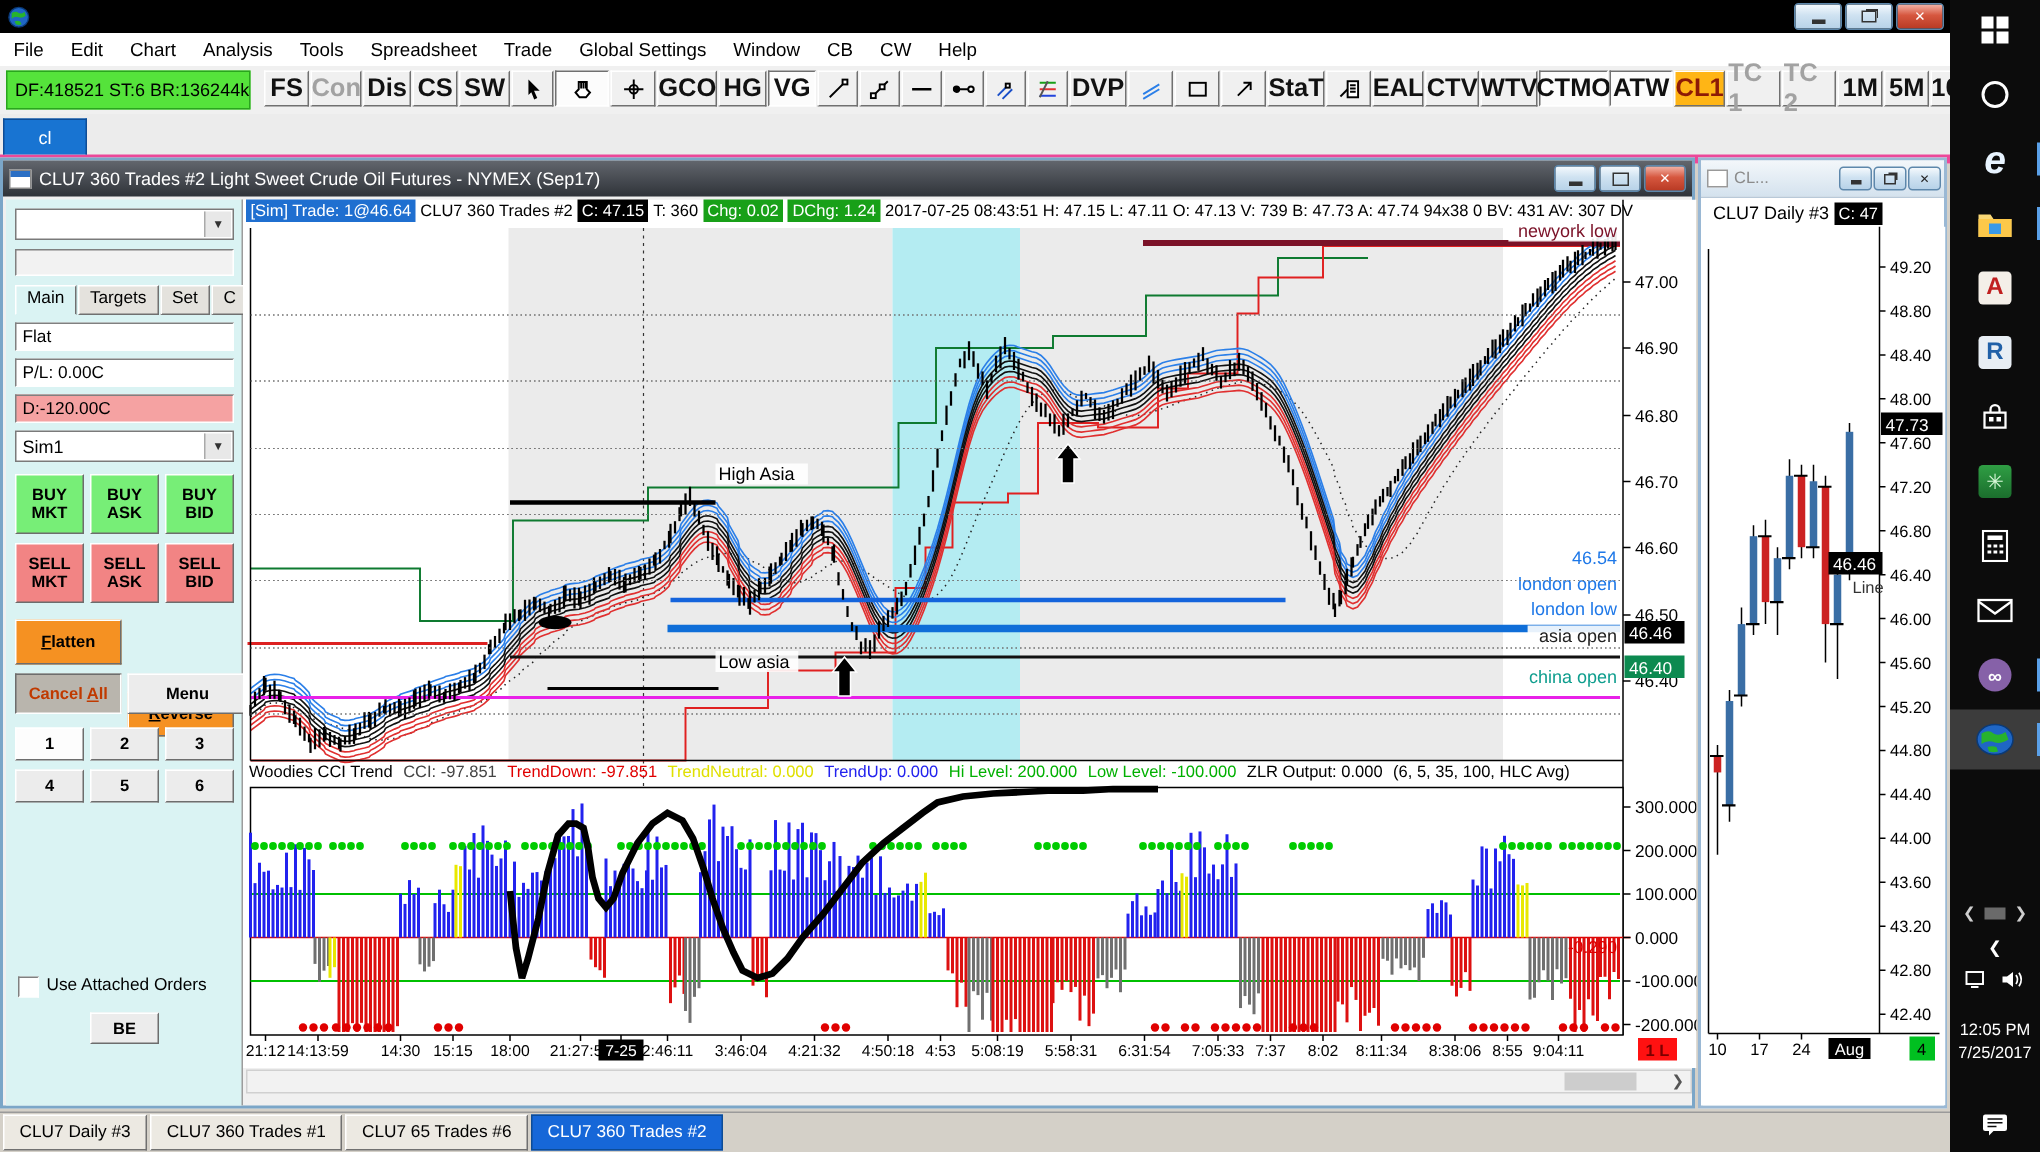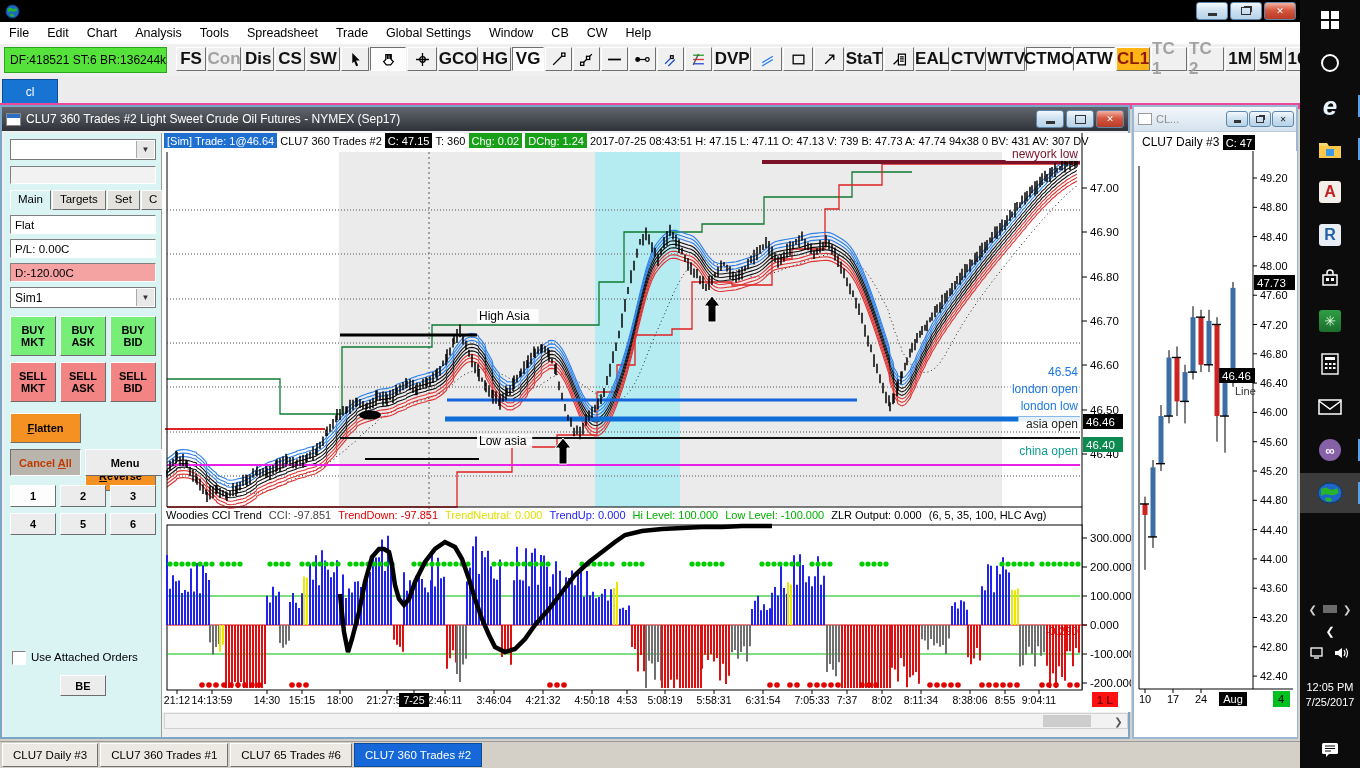--- a/index.html
+++ b/index.html
@@ -324,21 +324,21 @@
         <span>2017-07-25 08:43:51 H: 47.15 L: 47.11 O: 47.13 V: 739 B: 47.73 A: 47.74 94x38 0 BV: 431 AV: 307 DV</span>
       </div>
     </div>
 
     <div class="indline">
       <span style="color:#000;">Woodies CCI Trend</span>
       <span style="color:#444;">CCI: -97.851</span>
       <span style="color:#e00000;">TrendDown: -97.851</span>
       <span style="color:#e0e000;">TrendNeutral: 0.000</span>
       <span style="color:#2222ee;">TrendUp: 0.000</span>
-      <span style="color:#00b000;">Hi Level: 100.000</span>
+      <span style="color:#00b000;">Hi Level: 200.000</span>
       <span style="color:#00b000;">Low Level: -100.000</span>
       <span style="color:#000;">ZLR Output: 0.000</span>
       <span style="color:#000;">(6, 5, 35, 100, HLC Avg)</span>
     </div>
 
     <svg id="mainsvg" style="position:absolute;left:160px;top:26px;" width="969" height="579" viewBox="0 0 969 579">
         <rect x="0" y="0" width="969" height="579" fill="#fff"></rect>
         <rect x="177" y="19" width="256" height="355" fill="#ebebeb"></rect>
         <rect x="433" y="19" width="85" height="355" fill="#b4ecf2"></rect>
         <rect x="518" y="19" width="322" height="355" fill="#ebebeb"></rect>

